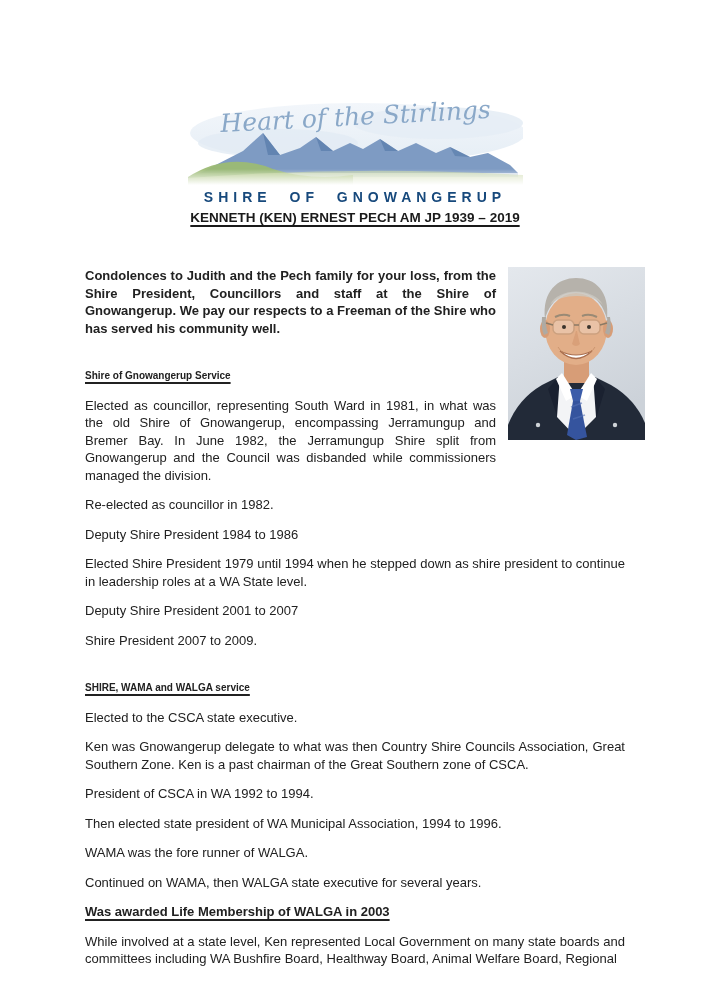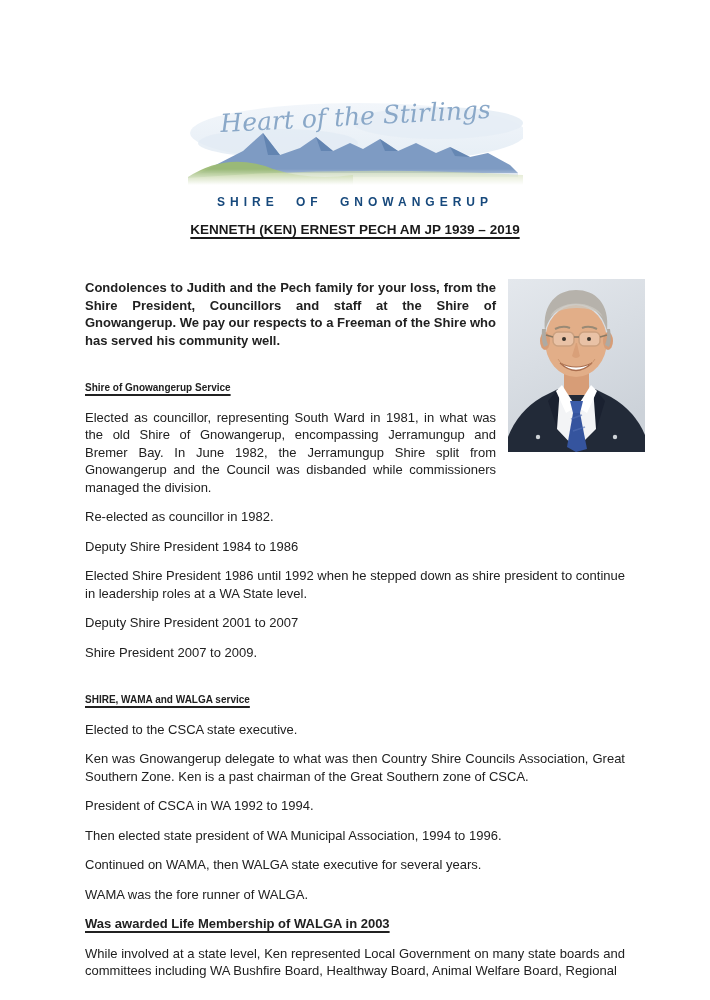--- a/index.html
+++ b/index.html
@@ -10,29 +10,29 @@
     height: 1000px;
     margin: 0 auto;
     background: #ffffff;
     font-family: "Liberation Sans", sans-serif;
     color: #212121;
     overflow: hidden;
   }
   .logo-block { padding-top: 93px; text-align: center; }
   .logo-svg { display: inline-block; width: 335px; height: 92px; }
   .org-name {
-    margin-top: 6px;
-    font-size: 12px;
+    margin-top: 0;
+    font-size: 14px;
     font-weight: bold;
     letter-spacing: 5px;
     word-spacing: 9px;
     color: #17497c;
   }
   .doc-title {
-    margin-top: 13px;
+    margin-top: 5px;
     text-align: center;
     font-size: 13.5px;
     font-weight: bold;
     color: #1a1a1a;
     text-decoration: underline;
     text-underline-offset: 3px;
     text-decoration-thickness: 1.5px;
   }
   .content {
     margin: 42px 85px 0 85px;
@@ -166,28 +166,28 @@
         <circle cx="107" cy="158" r="2.2" fill="#cfd3d8"></circle>
       </svg>
     </div>
 
     <p class="condolence">Condolences to Judith and the Pech family for your loss, from the Shire President, Councillors and staff at the Shire of Gnowangerup. We pay our respects to a Freeman of the Shire who has served his community well.</p>
 
     <h3 class="section-heading">Shire of Gnowangerup Service</h3>
     <p>Elected as councillor, representing South Ward in 1981, in what was the old Shire of Gnowangerup, encompassing Jerramungup and Bremer Bay. In June 1982, the Jerramungup Shire split from Gnowangerup and the Council was disbanded while commissioners managed the division.</p>
     <p>Re-elected as councillor in 1982.</p>
     <p>Deputy Shire President 1984 to 1986</p>
-    <p>Elected Shire President 1986 until 1992 when he stepped down as shire president to continue in leadership roles at a WA State level.</p>
+    <p>Elected Shire President 1979 until 1994 when he stepped down as shire president to continue in leadership roles at a WA State level.</p>
     <p>Deputy Shire President 2001 to 2007</p>
     <p>Shire President 2007 to 2009.</p>
 
     <h3 class="section-heading">SHIRE, WAMA and WALGA service</h3>
     <p>Elected to the CSCA state executive.</p>
     <p>Ken was Gnowangerup delegate to what was then Country Shire Councils Association, Great Southern Zone. Ken is a past chairman of the Great Southern zone of CSCA.</p>
     <p>President of CSCA in WA 1992 to 1994.</p>
     <p>Then elected state president of WA Municipal Association, 1994 to 1996.</p>
+    <p>WAMA was the fore runner of WALGA.</p>
     <p>Continued on WAMA, then WALGA state executive for several years.</p>
-    <p>WAMA was the fore runner of WALGA.</p>
     <p class="bold-underline">Was awarded Life Membership of WALGA in 2003</p>
     <p>While involved at a state level, Ken represented Local Government on many state boards and committees including WA Bushfire Board, Healthway Board, Animal Welfare Board, Regional</p>
 
   </div>
 </div>
 
 </body></html>

